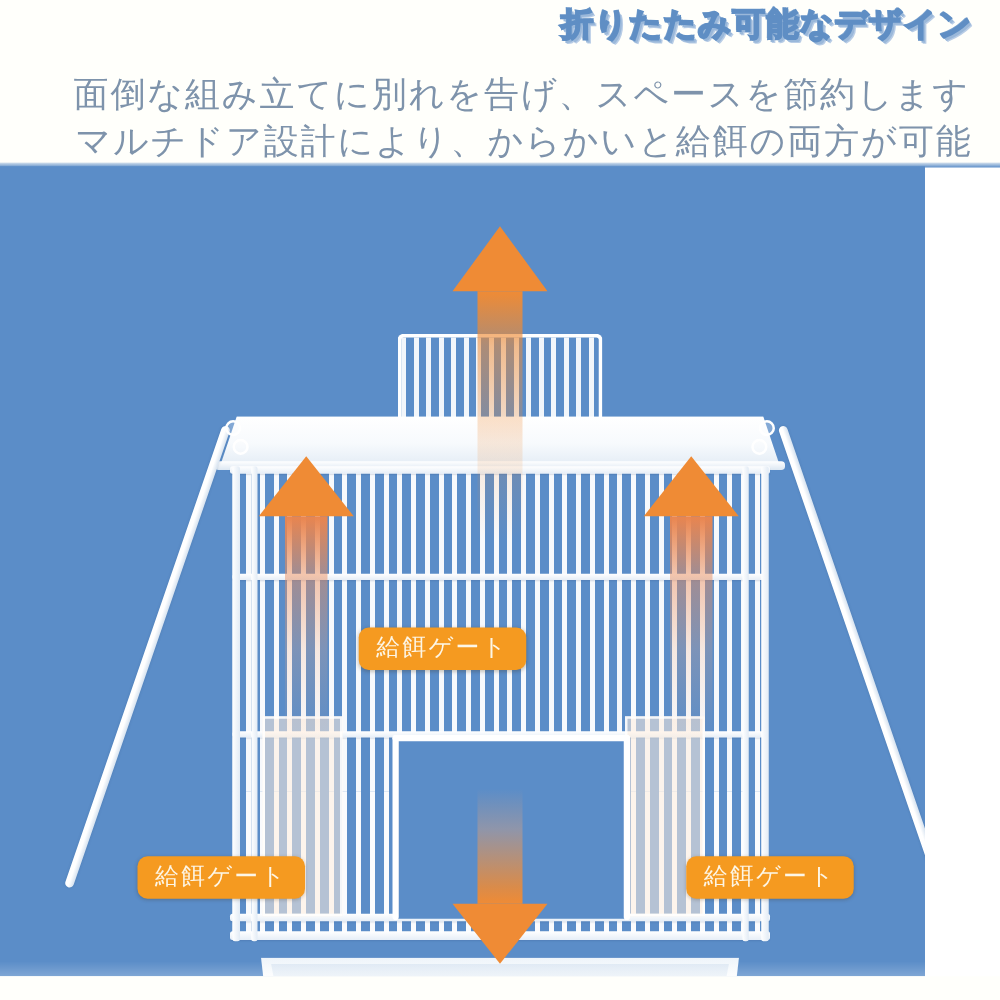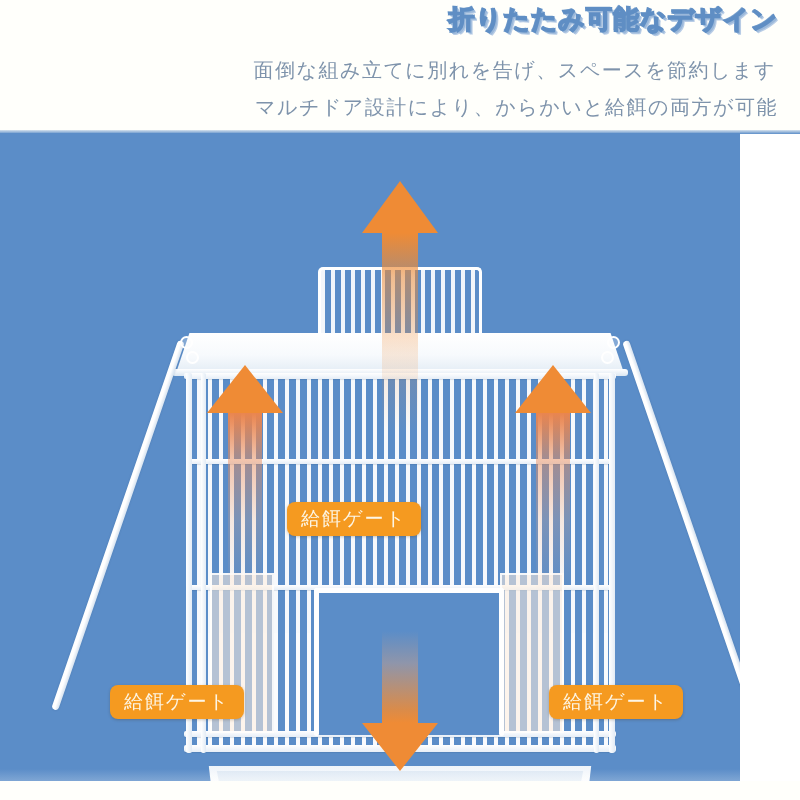--- a/index.html
+++ b/index.html
@@ -40,21 +40,21 @@
        2px 2px 0 #9ab8da,
        3px 3px 0 #b9cde6,
        1px 1px 0 #7fa5cf,
       -1px -1px 0 #7fa5cf;
     white-space: nowrap;
   }
   .subline {
     position: absolute;
     right: 24px;
     font-family: "Liberation Serif", "DejaVu Serif", serif;
-    font-size: 20px;
+    font-size: 28px;
     color: #7e93ab;
     letter-spacing: 1.5px;
     white-space: nowrap;
   }
   #sub1 { top: 57px; }
   #sub2 { top: 94px; right: 22px; font-family: Liberation Mono, monospace; }
 
   
   #stage {
     position: absolute;

